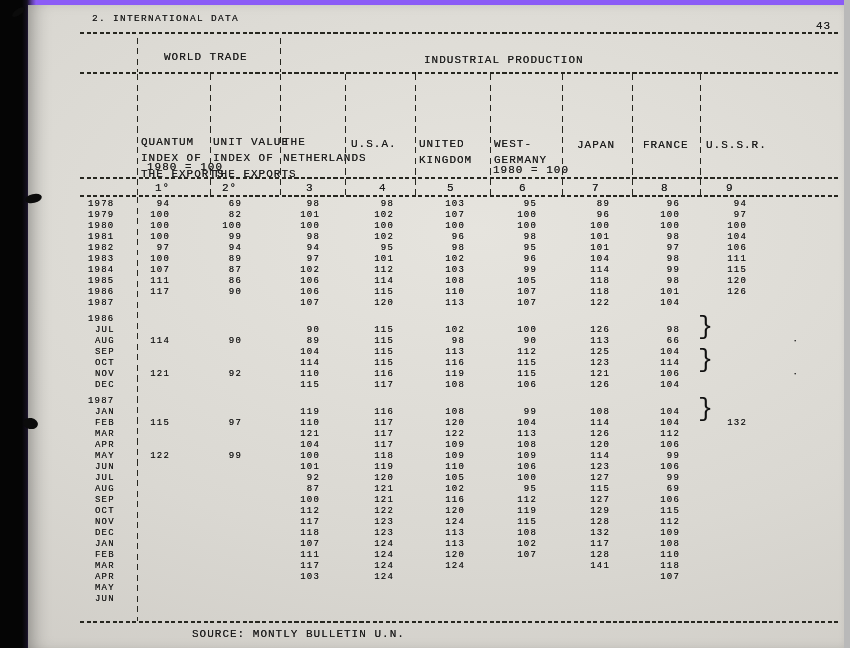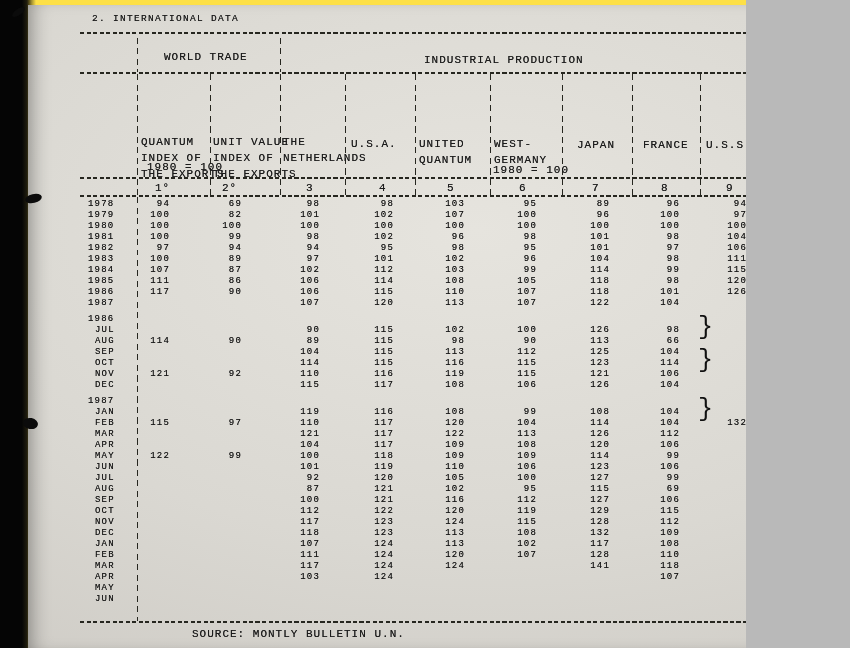--- a/index.html
+++ b/index.html
@@ -1,18 +1,18 @@
 <!DOCTYPE html>
 <html><head>
 <meta charset="utf-8">
 <style>
   * { margin:0; padding:0; box-sizing:border-box; }
   html,body { background:#b9b9b9; }
   body { font-family:"Liberation Mono","DejaVu Sans Mono",monospace; }
-  .stage { position:relative; width:746px; height:648px; background:#fde047; overflow:hidden; }
+  .stage { position:relative; width:844px; height:648px; background:#8b5cf6; overflow:hidden; }
   .strip { position:absolute; left:0; top:0; width:36px; height:648px;
            background:linear-gradient(90deg,#050505 0 22px, rgba(8,8,8,.9) 27px, rgba(12,12,12,.35) 32px, rgba(12,12,12,0) 36px); }
   .paper { position:absolute; left:28px; top:5px; width:818px; height:643px;
            background:radial-gradient(120% 90% at 55% 35%, #e6e4de 0%, #dad8d2 55%, #ccc9c3 100%);
            box-shadow: inset 14px 0 20px -12px rgba(0,0,0,.4), inset -4px 0 10px -6px rgba(0,0,0,.15); }
   .txt { position:absolute; color:#1b1b1b; font-size:11px; letter-spacing:1px;
          white-space:pre-line; text-shadow:0 0 .5px rgba(25,25,25,.75); }
   .title { top:13px; left:92px; font-size:9.5px; letter-spacing:1.3px; }
   .pagenum { top:20px; left:816px; }
   .hline { position:absolute; height:2px;
@@ -96,21 +96,21 @@
   <div class="txt ch ch1">QUANTUM
 INDEX OF
 THE EXPORTS</div>
   <div class="txt ch ch2">UNIT VALUE
 INDEX OF
 THE EXPORTS</div>
   <div class="txt ch ch3">THE
 NETHERLANDS</div>
   <div class="txt ch ch4">U.S.A.</div>
   <div class="txt ch ch5">UNITED
-QUANTUM</div>
+KINGDOM</div>
   <div class="txt ch ch6">WEST-
 GERMANY</div>
   <div class="txt ch ch7">JAPAN</div>
   <div class="txt ch ch8">FRANCE</div>
   <div class="txt ch ch9">U.S.S.R.</div>
 
   <div class="txt base1">1980 = 100</div>
   <div class="txt base2">1980 = 100</div>
 
   <div class="txt cnum n1">1°</div>

